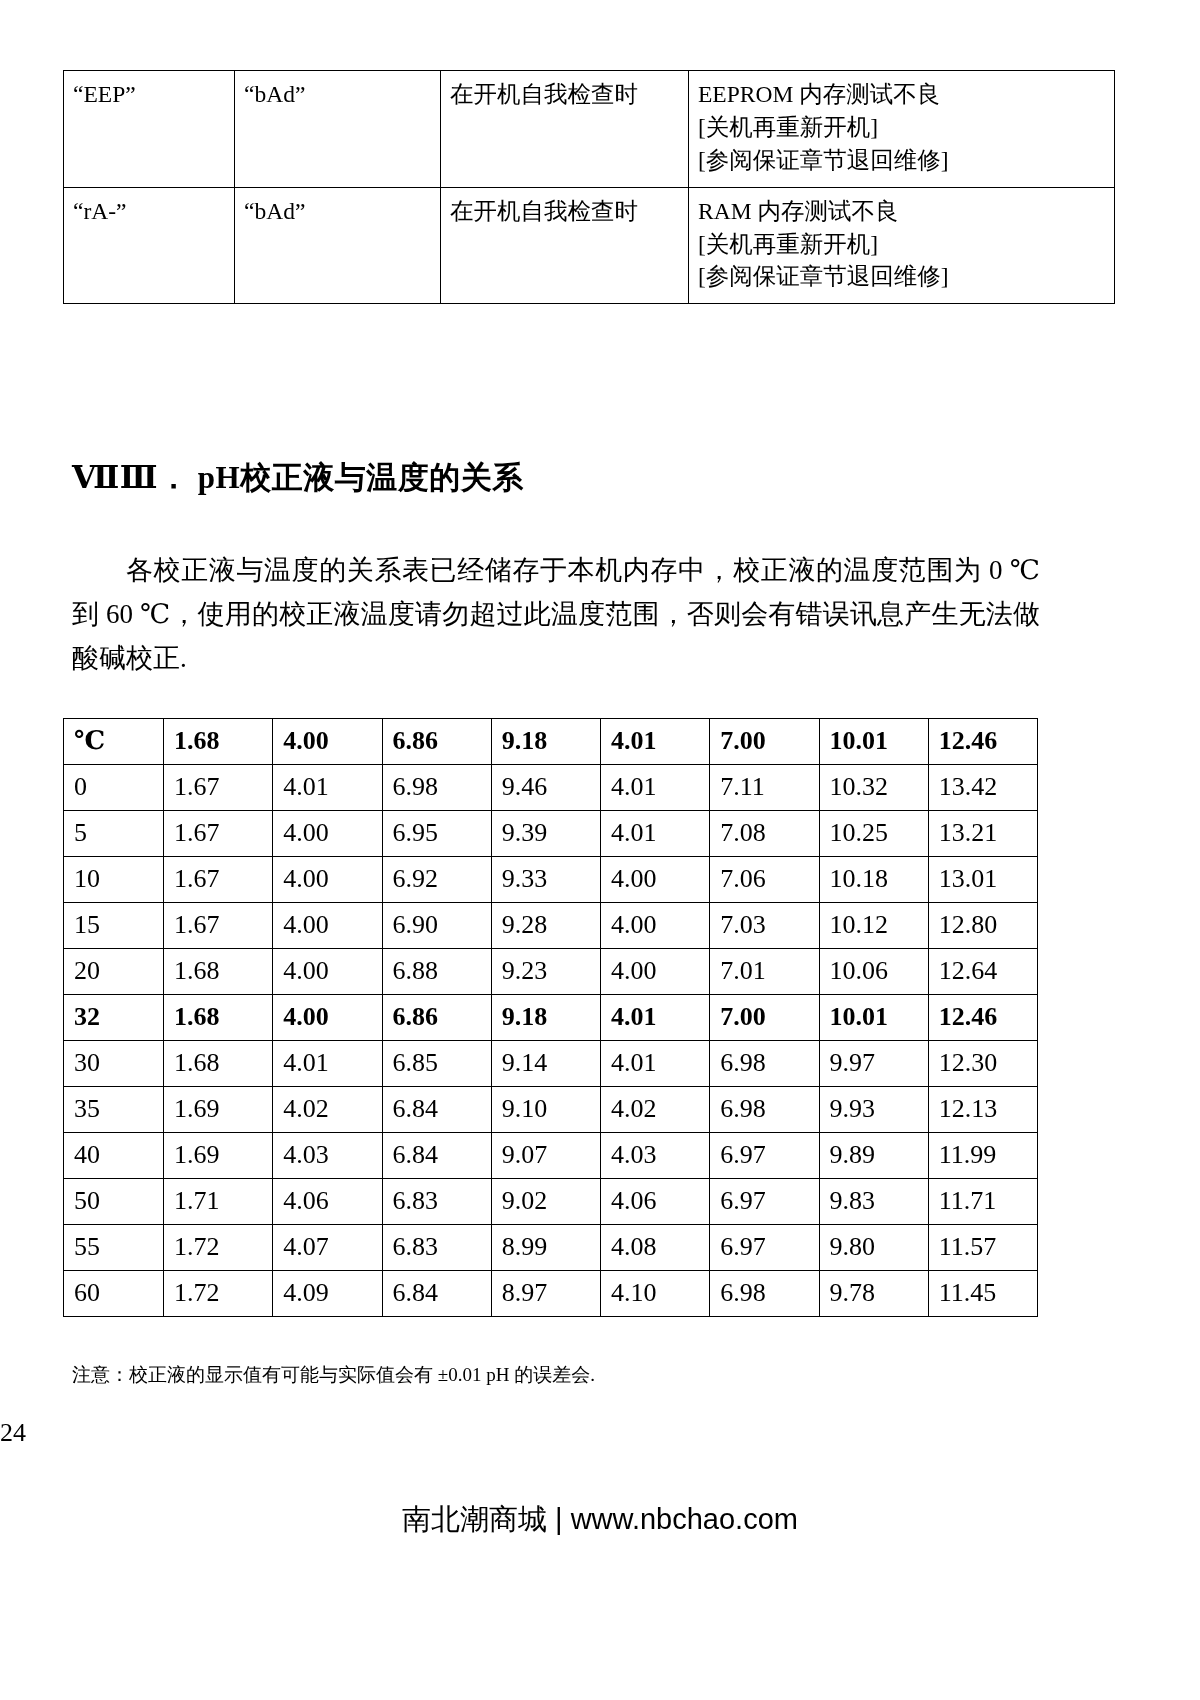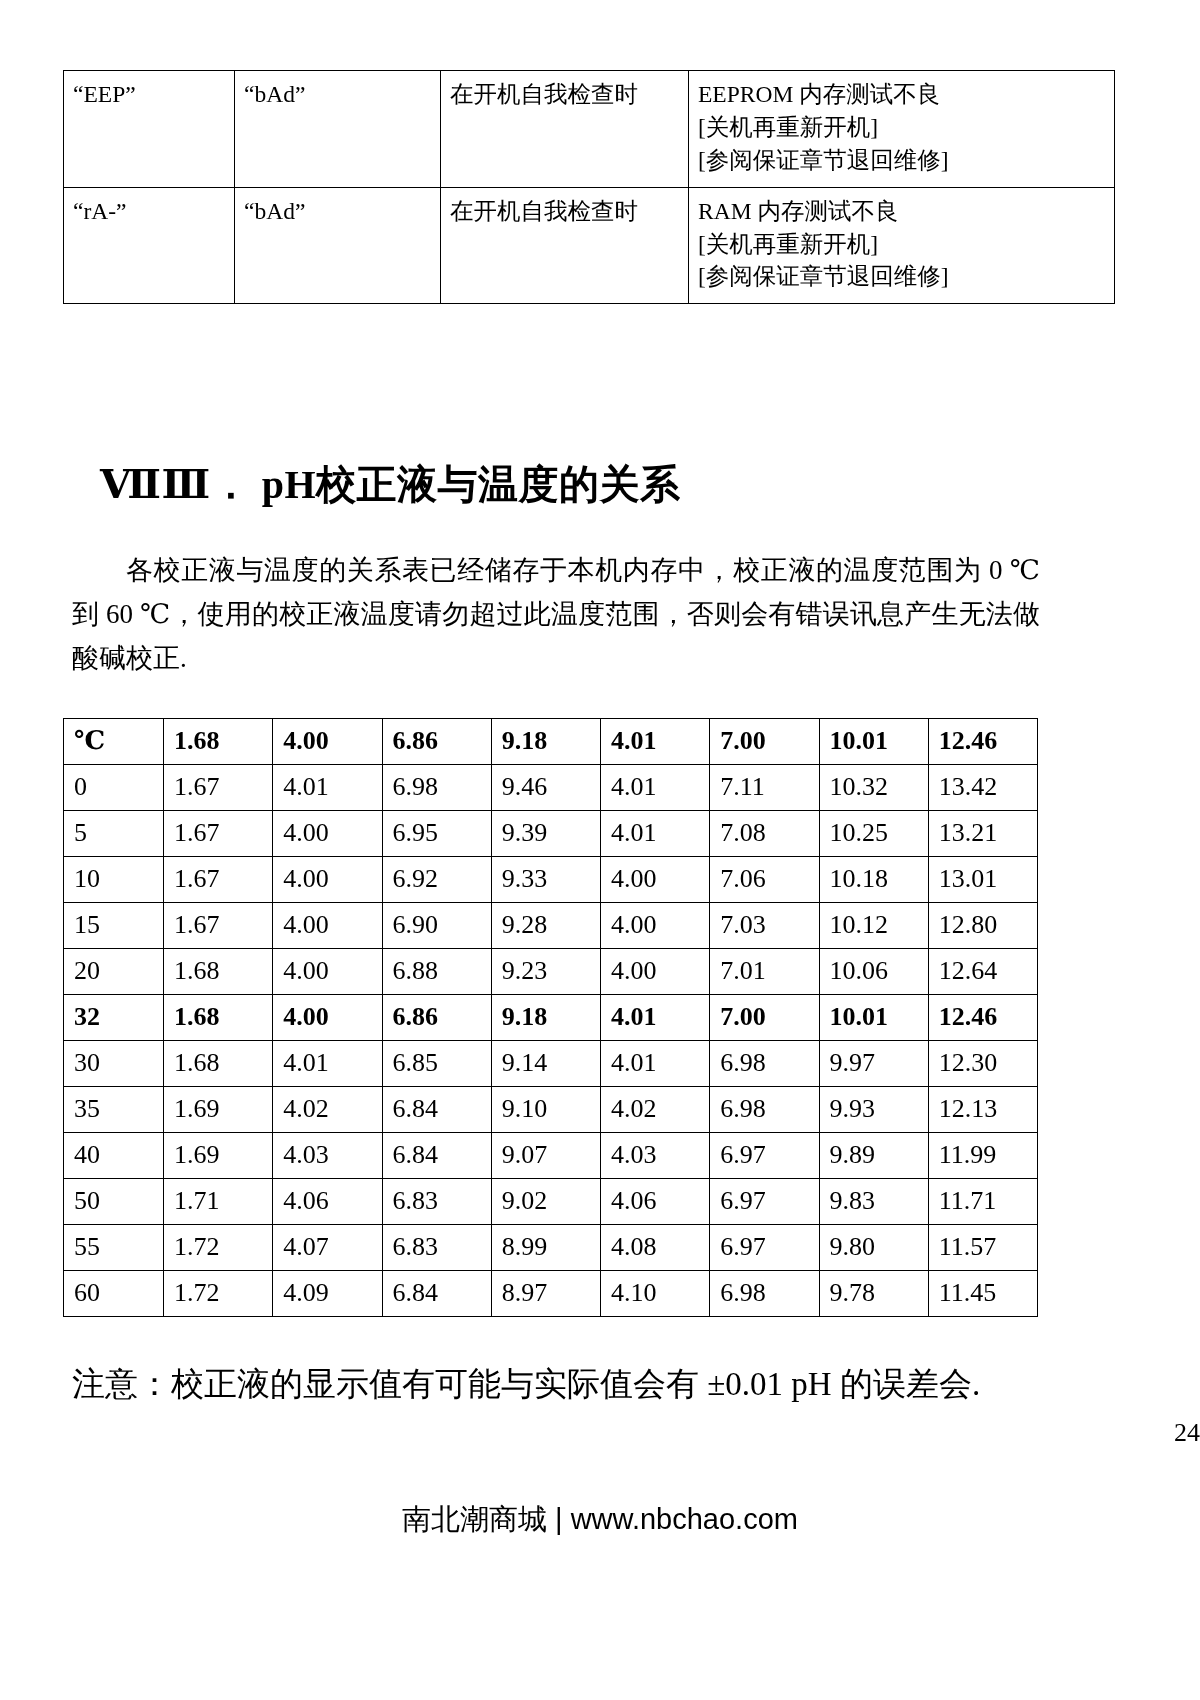--- a/index.html
+++ b/index.html
@@ -45,25 +45,24 @@
   .error-table td.c3 { width: 229px; }
   .error-table td.c4 { width: 407px; }
   .err-line { white-space: nowrap; }
   .err-cond { line-height: 1.45; }
 
   
   .section-heading {
     position: absolute;
     left: 72px;
     top: 457px;
-    font-size: 40px;
+    font-size: 31px;
     font-weight: bold;
     letter-spacing: 0.5px;
     white-space: nowrap;
-    margin-left: 28px;
   }
 
   
   .body-para {
     position: absolute;
     left: 72px;
     top: 548px;
     width: 968px;
     font-size: 27px;
     line-height: 44px;
@@ -91,31 +90,31 @@
     font-family: "Liberation Serif", "DejaVu Serif", serif;
   }
   .ph-table td.col-temp { width: 89px; }
   .ph-table tr.bold td { font-weight: bold; }
 
   
   .note {
     position: absolute;
     left: 72px;
     top: 1362px;
-    font-size: 33px;
+    font-size: 19px;
     white-space: nowrap;
   }
 
   
   .page-number {
     position: absolute;
     left: 0;
     top: 1418px;
     width: 1200px;
-    text-align: right;
+    text-align: left;
     font-size: 26px;
   }
 
   
   .footer {
     position: absolute;
     left: 0;
     top: 1500px;
     width: 1200px;
     text-align: center;

